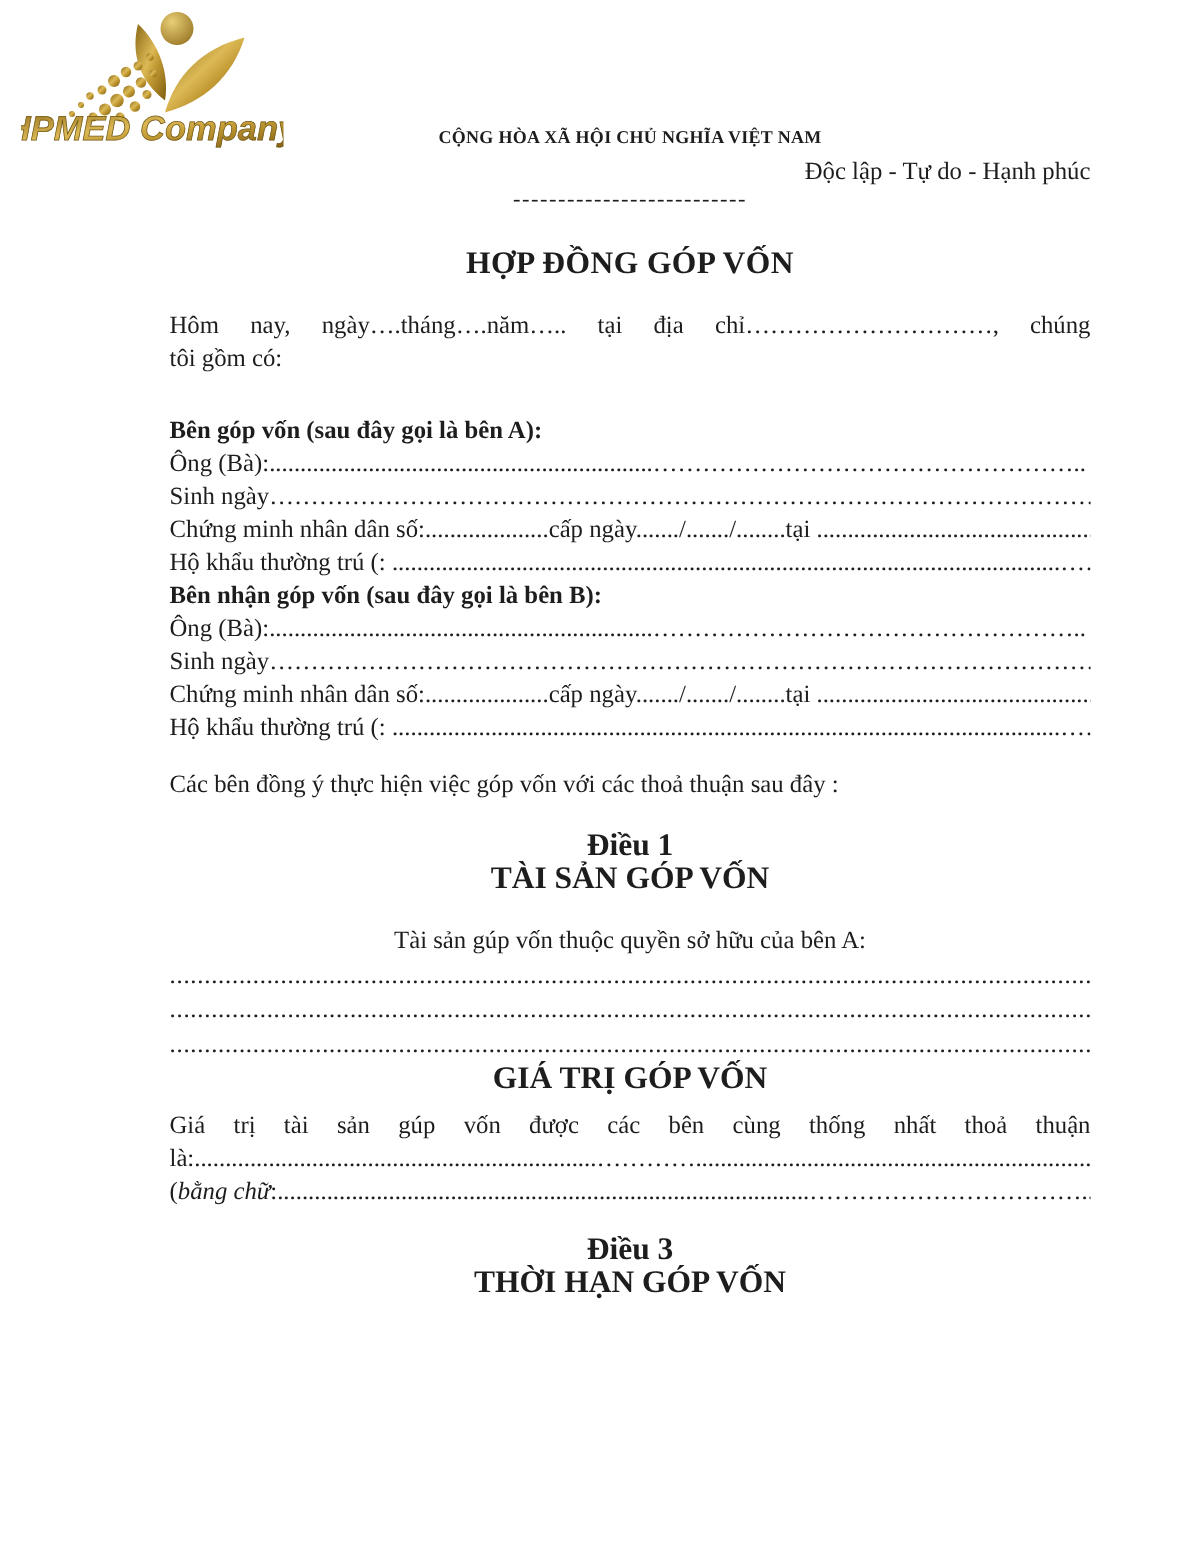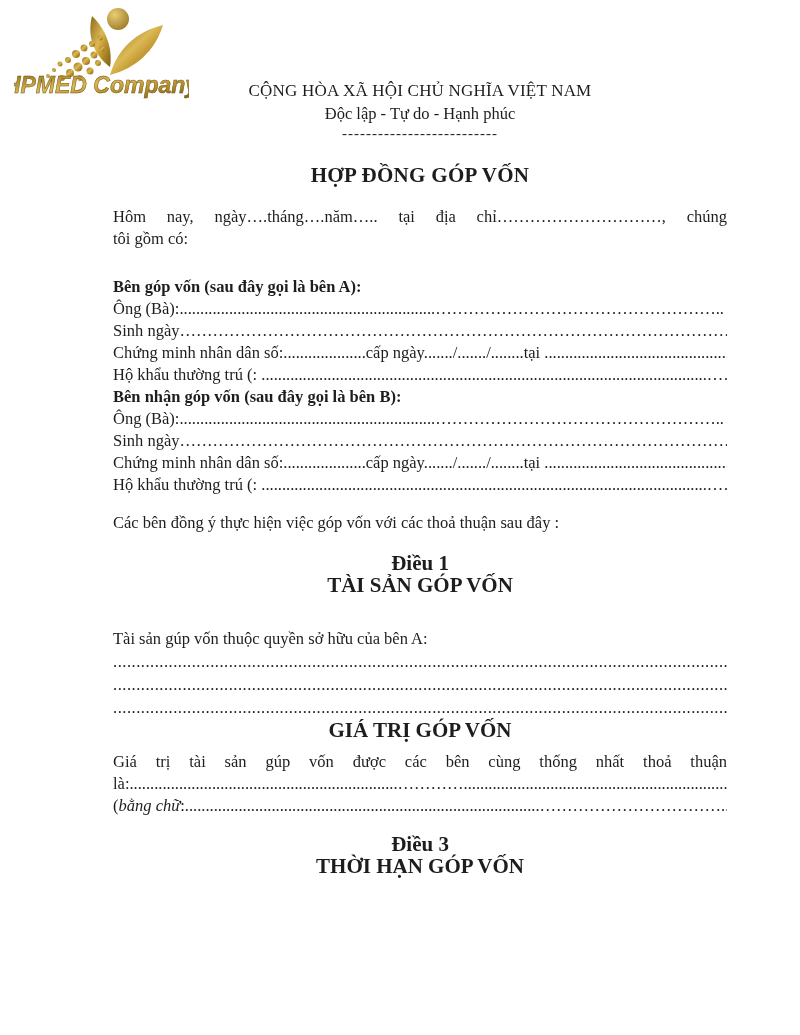--- a/index.html
+++ b/index.html
@@ -11,41 +11,41 @@
     position:absolute;left:113px;top:0;width:614px;
     color:#1d1d1d;
     font-family:"Liberation Serif","DejaVu Serif",serif;
     font-size:16.5px;line-height:22px;
   }
   .b{font-weight:bold;}
   .i{font-style:italic;}
   .center{text-align:center;}
 
   .header-block{margin-top:80px;text-align:center;}
-  .nat{font-size:17px;line-height:22px;letter-spacing:.2px;font-weight:normal;}
-  .motto{font-size:16.5px;line-height:24px;}
+  .nat{font-size:12px;line-height:22px;letter-spacing:.2px;font-weight:bold;}
+  .motto{font-size:16.5px;line-height:24px;text-align:right;}
   .divider{line-height:14px;font-size:15px;letter-spacing:1px;}
 
   .doc-title{margin-top:24px;font-size:21px;letter-spacing:.3px;}
 
   .intro{margin-top:20px;}
   .jline{text-align:justify;text-align-last:justify;overflow:hidden;max-height:22px;}
 
   .party-a{margin-top:26px;}
   .party-b{margin-top:0;}
   .fill{white-space:nowrap;overflow:hidden;}
 
   .agree{margin-top:16px;}
 
   .art{text-align:center;font-weight:bold;font-size:21px;line-height:22px;}
   .m-art1{margin-top:18px;}
   .m-art2{margin-top:0;}
   .m-art3{margin-top:16px;}
 
-  .lead{margin-top:32px;}
+  .lead{margin-top:20px;text-align:center;}
   .dotted{line-height:23px;letter-spacing:.5px;}
 
   .para2{margin-top:10px;}
 </style>
 </head>
 <body>
 
 <div class="page">
 
   <div class="logo">

